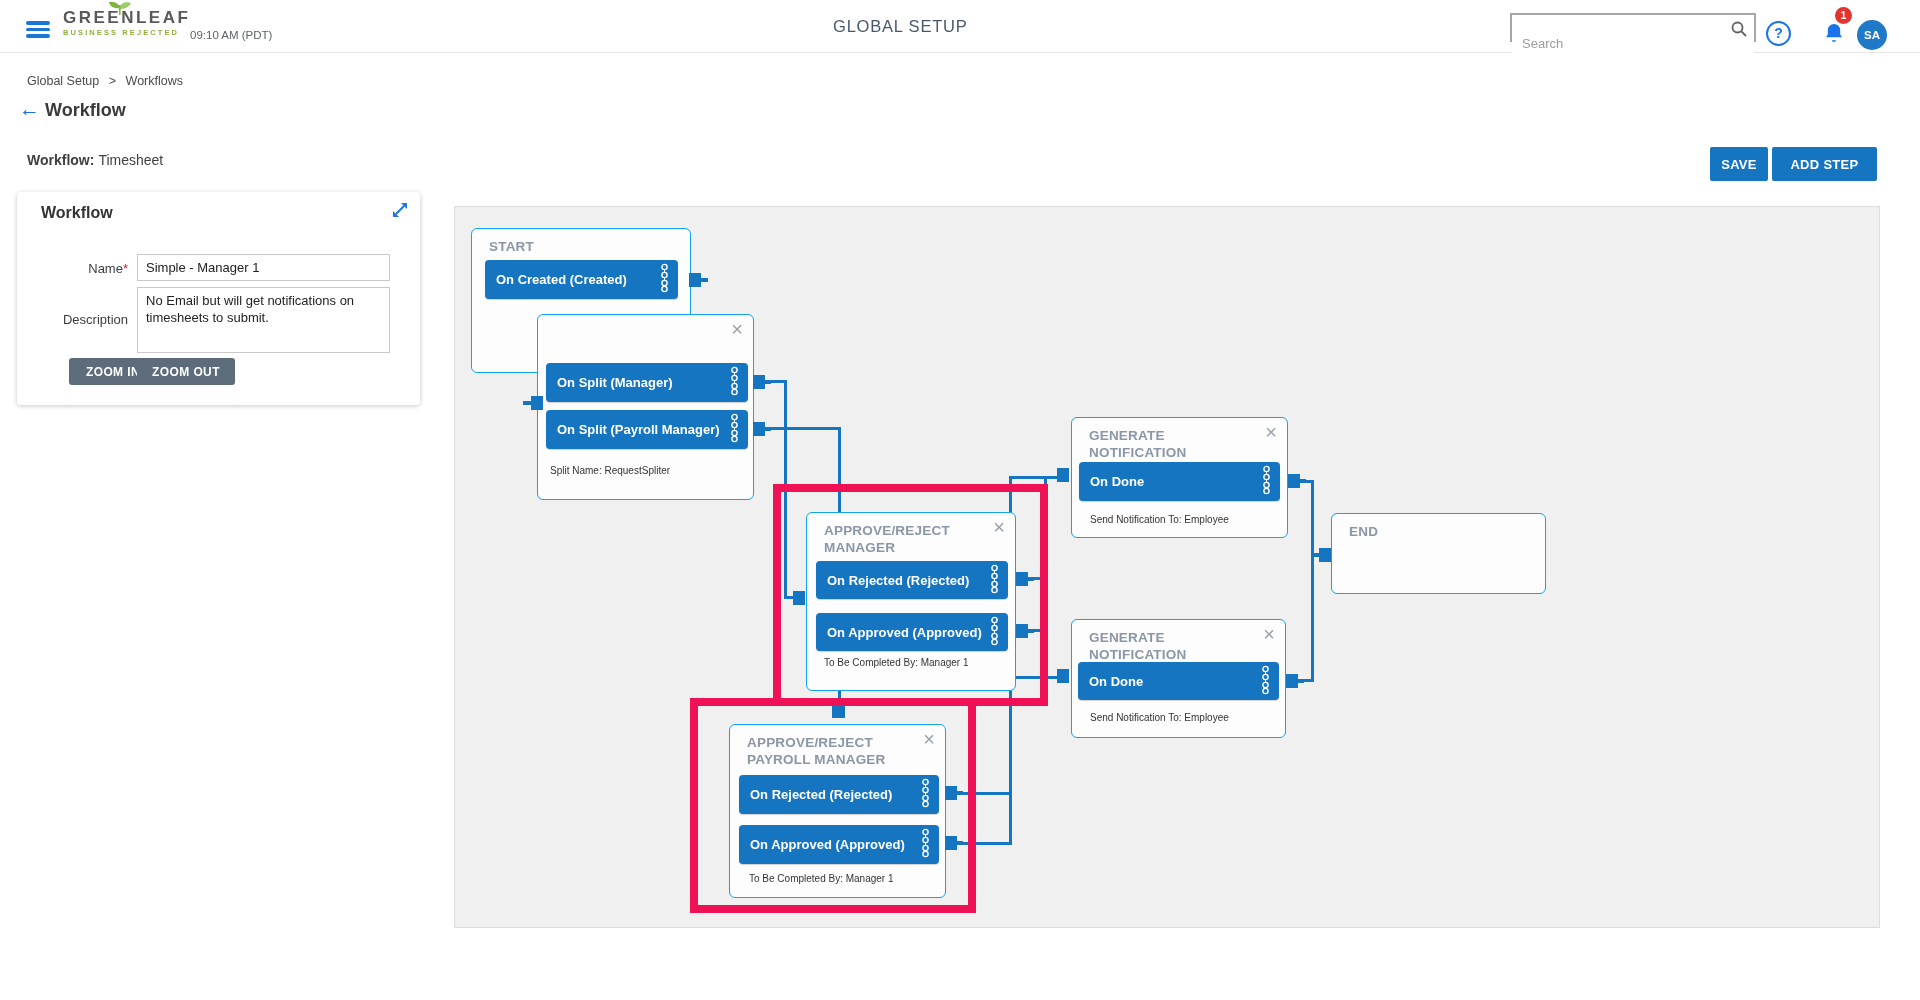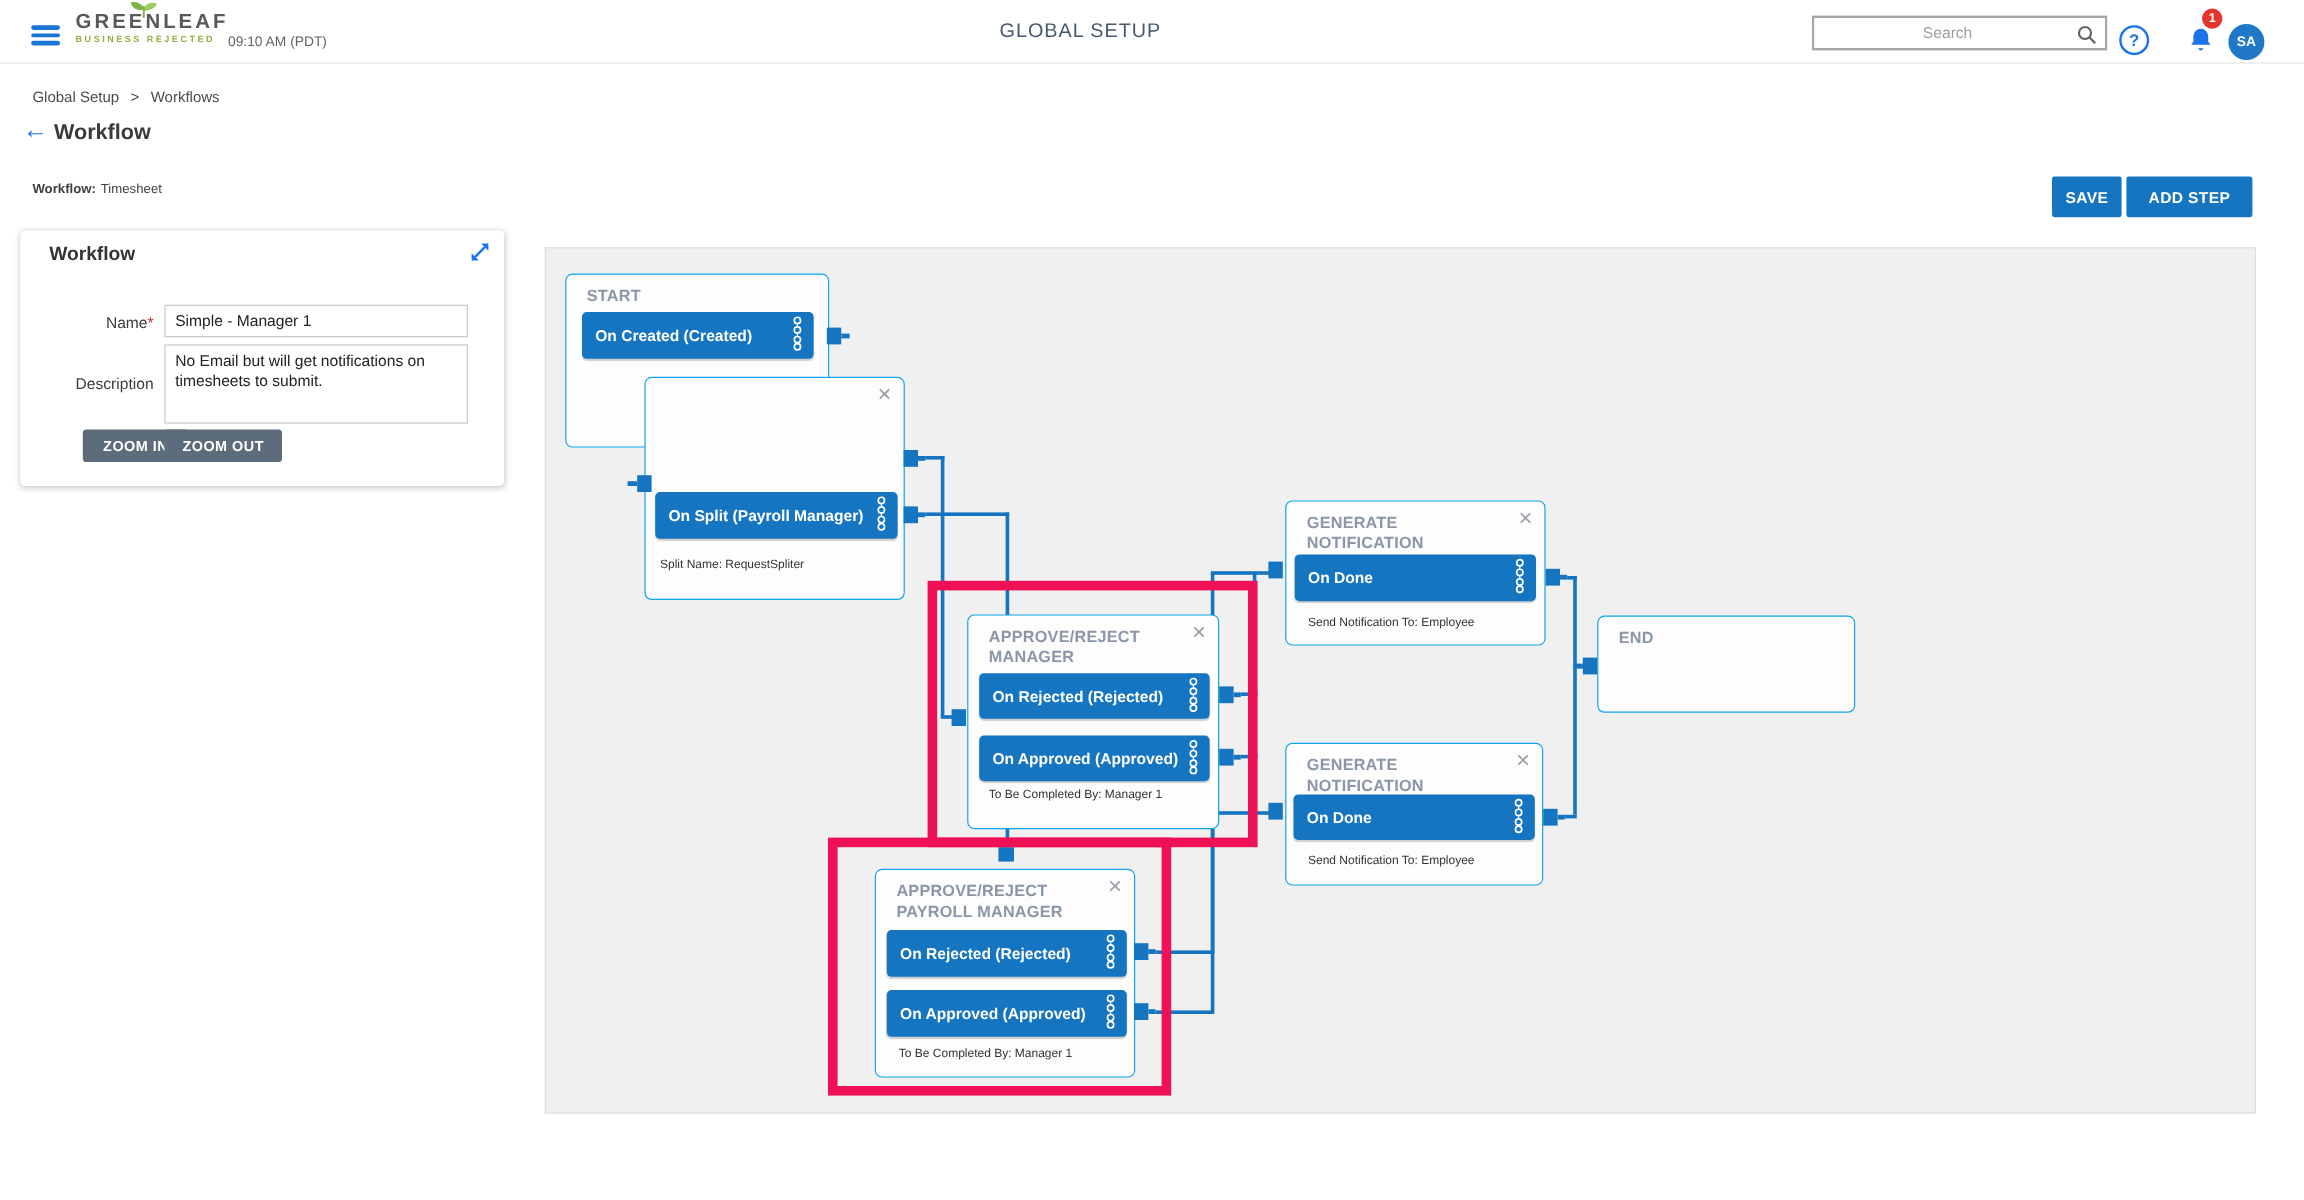--- a/index.html
+++ b/index.html
@@ -12,37 +12,37 @@
   .header { position:absolute; left:0; top:0; width:1920px; height:53px; background:#fff; border-bottom:1px solid #e7e7e7; }
   .hamburger { position:absolute; left:26px; top:21px; width:24px; height:17px; cursor:pointer; }
   .hamburger div { width:24px; height:3.5px; background:#1976d2; border-radius:2px; margin-bottom:3.2px; }
   .logo { position:absolute; left:63px; top:9px; }
   .logo-main { font-size:17px; font-weight:bold; color:#58595b; letter-spacing:2.5px; line-height:18px; position:relative; }
   .logo-leaf { position:absolute; left:44px; top:-8px; }
   .logo-sub { font-size:7.5px; letter-spacing:2.1px; color:#8faf3f; font-weight:bold; margin-top:1px; }
   .time { position:absolute; left:190px; top:29px; font-size:11.5px; color:#5f6368; }
   .global-title { position:absolute; left:833px; top:17px; font-size:16.5px; color:#46586e; letter-spacing:0.8px; }
   .searchbox { position:absolute; left:1510px; top:13px; width:246px; height:29px; border:2px solid #a6a6a6; background:#fff; }
-  .searchbox input { position:absolute; left:0; top:0; width:100%; height:100%; border:none; outline:none; padding:0 30px 0 10px; font-size:13px; font-family:"Liberation Sans",sans-serif; color:#333;text-align:center; }
+  .searchbox input { position:absolute; left:0; top:16px; width:100%; height:100%; border:none; outline:none; padding:0 30px 0 10px; font-size:13px; font-family:"Liberation Sans",sans-serif; color:#333; }
   .searchbox input::placeholder { color:#9e9e9e; }
   .search-ic { position:absolute; right:6px; top:5px; }
   .help { position:absolute; left:1766px; top:21px; width:25px; height:25px; border:2.5px solid #1a73e8; border-radius:50%;
           color:#1a73e8; font-weight:bold; font-size:14px; text-align:center; line-height:20px; cursor:pointer; }
   .bell { position:absolute; left:1822px; top:21px; cursor:pointer; }
   .badge { position:absolute; left:1835px; top:7px; width:17px; height:17px; border-radius:50%; background:#e5342e; color:#fff;
            font-size:10.5px; font-weight:bold; text-align:center; line-height:17px; }
   .avatar { position:absolute; left:1857px; top:20px; width:30px; height:30px; border-radius:50%; background:#2079c7; color:#fff;
             font-size:11.5px; font-weight:bold; text-align:center; line-height:30px; cursor:pointer; }
   
   .breadcrumb { position:absolute; left:27px; top:74px; font-size:12.5px; color:#4b4b4b; }
   .breadcrumb span { margin-right:6px; }
   .crumb { cursor:pointer; }
   .back-arrow { position:absolute; left:19px; top:99px; color:#1a73e8; font-size:21px; font-weight:bold; cursor:pointer; line-height:20px; }
   .page-title { position:absolute; left:45px; top:100px; font-size:18px; font-weight:bold; color:#3a3a3a; }
-  .wf-label { position:absolute; left:27px; top:152px; font-size:11px; color:#3f3f3f; }
+  .wf-label { position:absolute; left:27px; top:152px; font-size:14px; color:#3f3f3f; }
   .wf-label b { margin-right:4px; }
   .btn-blue { position:absolute; height:34px; background:#1675c0; color:#fff; font-weight:bold; font-size:13px; border:none;
               border-radius:2px; cursor:pointer; font-family:"Liberation Sans",sans-serif; letter-spacing:0.3px;margin-top:40px; }
   
   .card { position:absolute; left:17px; top:192px; width:403px; height:213px; background:#fff; border-radius:4px;
           box-shadow:0 1px 5px rgba(0,0,0,0.22); }
   .card-title { position:absolute; left:24px; top:12px; font-size:16px; font-weight:bold; color:#333; }
   .collapse-ic { position:absolute; right:12px; top:10px; cursor:pointer; }
   .form-label { position:absolute; width:111px; text-align:right; font-size:13px; color:#3c3c3c; }
   .req { color:#c62828; }
@@ -167,20 +167,30 @@
             <line x1="4.5" y1="2" x2="4.5" y2="28" stroke="#fff" stroke-width="1"></line>
             <circle cx="4.5" cy="4" r="2.6" fill="#1675c0" stroke="#fff" stroke-width="1.4"></circle>
             <circle cx="4.5" cy="12" r="2.6" fill="#1675c0" stroke="#fff" stroke-width="1.4"></circle>
             <circle cx="4.5" cy="20" r="2.6" fill="#1675c0" stroke="#fff" stroke-width="1.4"></circle>
             <circle cx="4.5" cy="26" r="2.6" fill="#1675c0" stroke="#fff" stroke-width="1.4"></circle>
           </svg></span>
       </div>
     </div>
     <div class="wf-node" style="left: 82px; top: 107px; width: 217px; height: 186px;">
       <div class="node-close">×</div>
+      <div class="pill" style="left: 8px; top: 48px; width: 202px; height: 39px;">
+        <span>On Split (Manager)</span>
+        <span class="handle"><svg class="handle" width="9" height="30" viewBox="0 0 9 30">
+            <line x1="4.5" y1="2" x2="4.5" y2="28" stroke="#fff" stroke-width="1"></line>
+            <circle cx="4.5" cy="4" r="2.6" fill="#1675c0" stroke="#fff" stroke-width="1.4"></circle>
+            <circle cx="4.5" cy="12" r="2.6" fill="#1675c0" stroke="#fff" stroke-width="1.4"></circle>
+            <circle cx="4.5" cy="20" r="2.6" fill="#1675c0" stroke="#fff" stroke-width="1.4"></circle>
+            <circle cx="4.5" cy="26" r="2.6" fill="#1675c0" stroke="#fff" stroke-width="1.4"></circle>
+          </svg></span>
+      </div>
       <div class="pill" style="left: 8px; top: 95px; width: 202px; height: 39px;">
         <span>On Split (Payroll Manager)</span>
         <span class="handle"><svg class="handle" width="9" height="30" viewBox="0 0 9 30">
             <line x1="4.5" y1="2" x2="4.5" y2="28" stroke="#fff" stroke-width="1"></line>
             <circle cx="4.5" cy="4" r="2.6" fill="#1675c0" stroke="#fff" stroke-width="1.4"></circle>
             <circle cx="4.5" cy="12" r="2.6" fill="#1675c0" stroke="#fff" stroke-width="1.4"></circle>
             <circle cx="4.5" cy="20" r="2.6" fill="#1675c0" stroke="#fff" stroke-width="1.4"></circle>
             <circle cx="4.5" cy="26" r="2.6" fill="#1675c0" stroke="#fff" stroke-width="1.4"></circle>
           </svg></span>
       </div>

